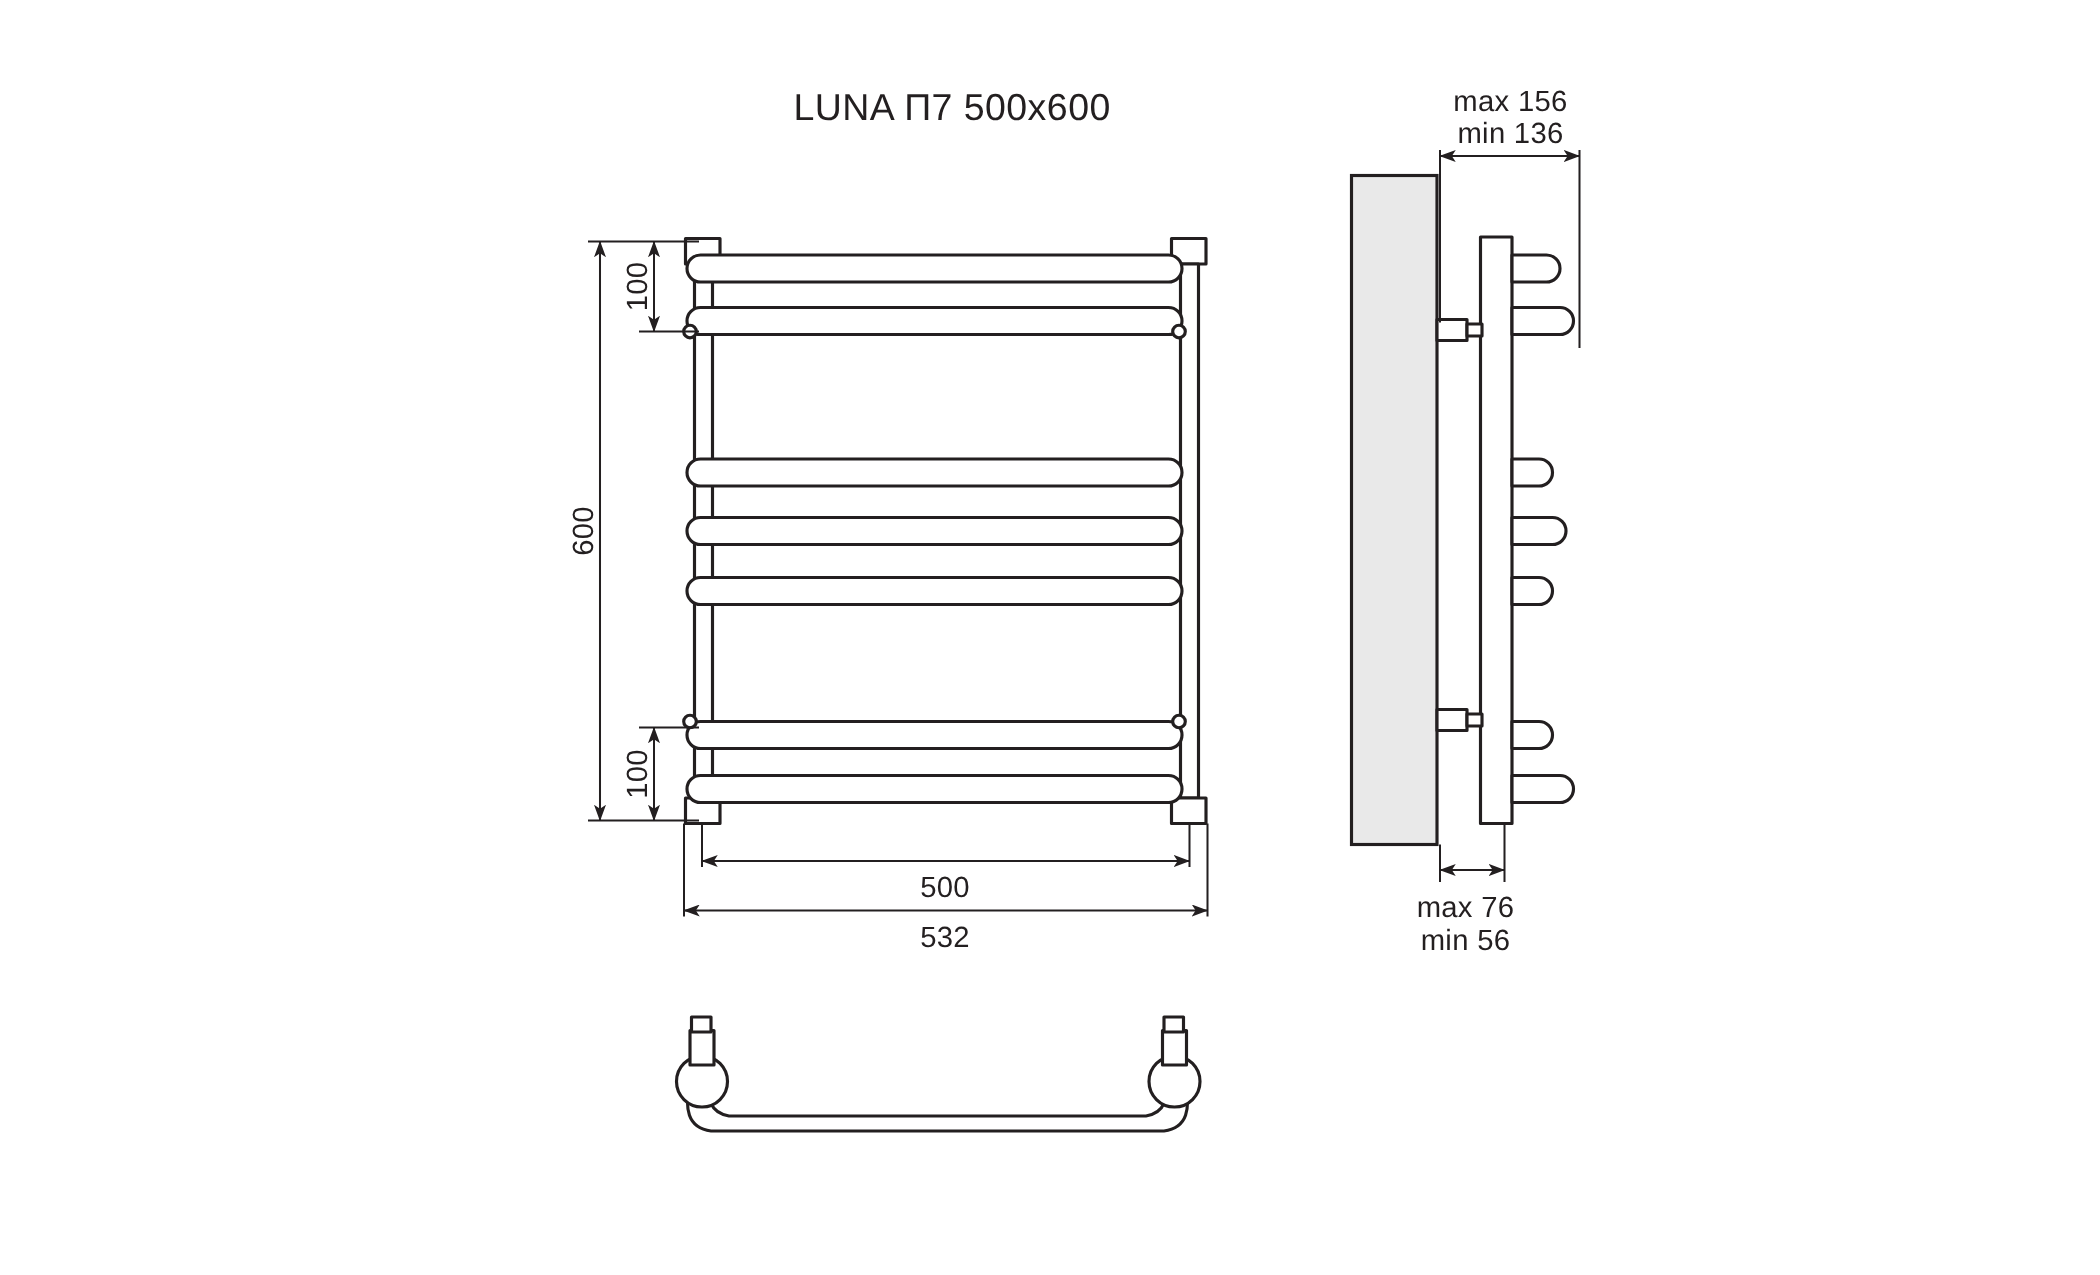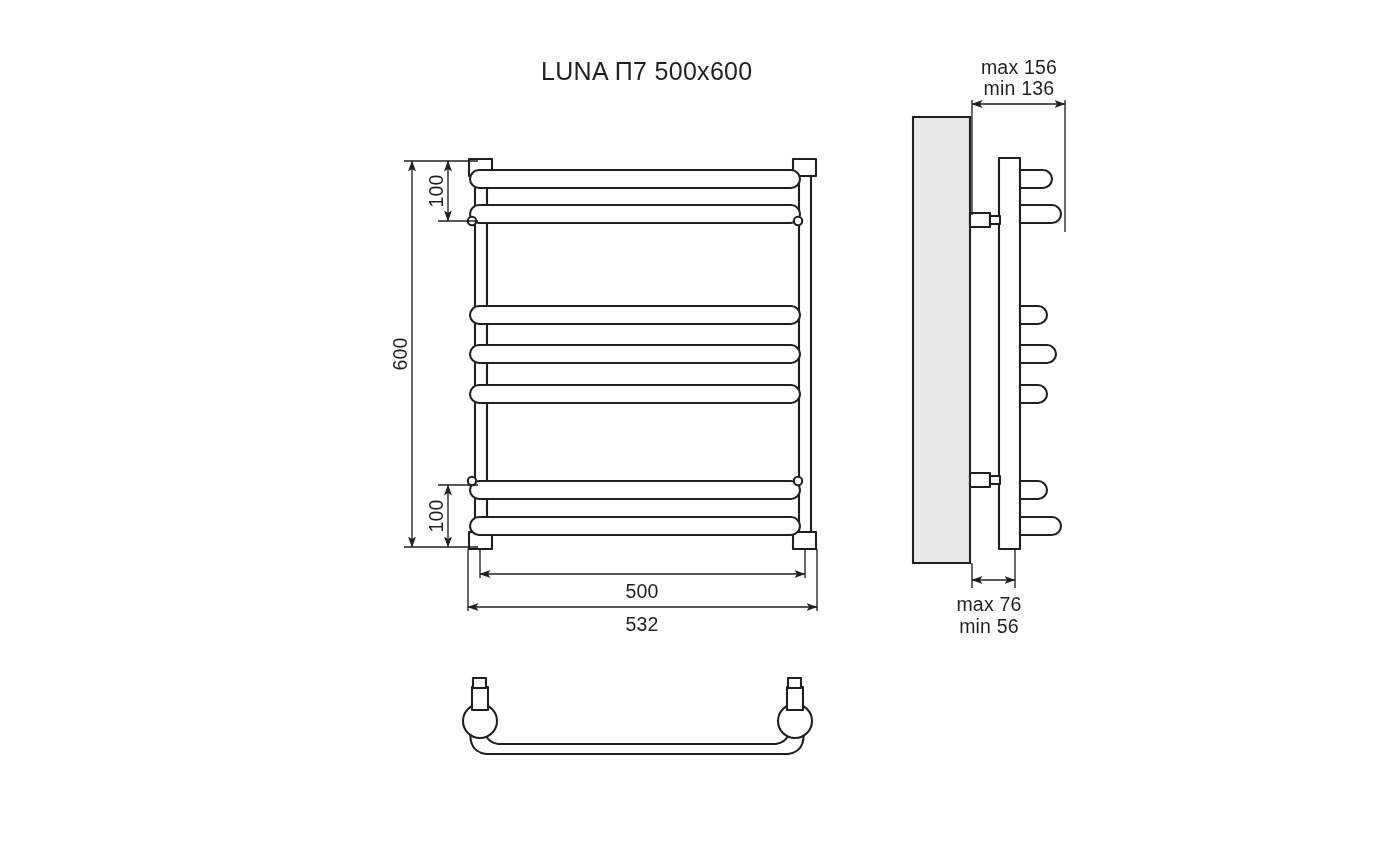--- a/index.html
+++ b/index.html
@@ -9,21 +9,21 @@
   }
   body {
     width: 1400px;
     height: 850px;
     position: relative;
     font-family: "Liberation Sans", sans-serif;
     overflow: hidden;
   }
   #drawing-root {
     position: absolute;
-    left: 16px;
+    left: 4px;
     top: 0;
     width: 1262px;
     height: 850px;
   }
   svg#technical-drawing {
     display: block;
     width: 1400px;
     height: 850px;
   }
   .stroke-main {

